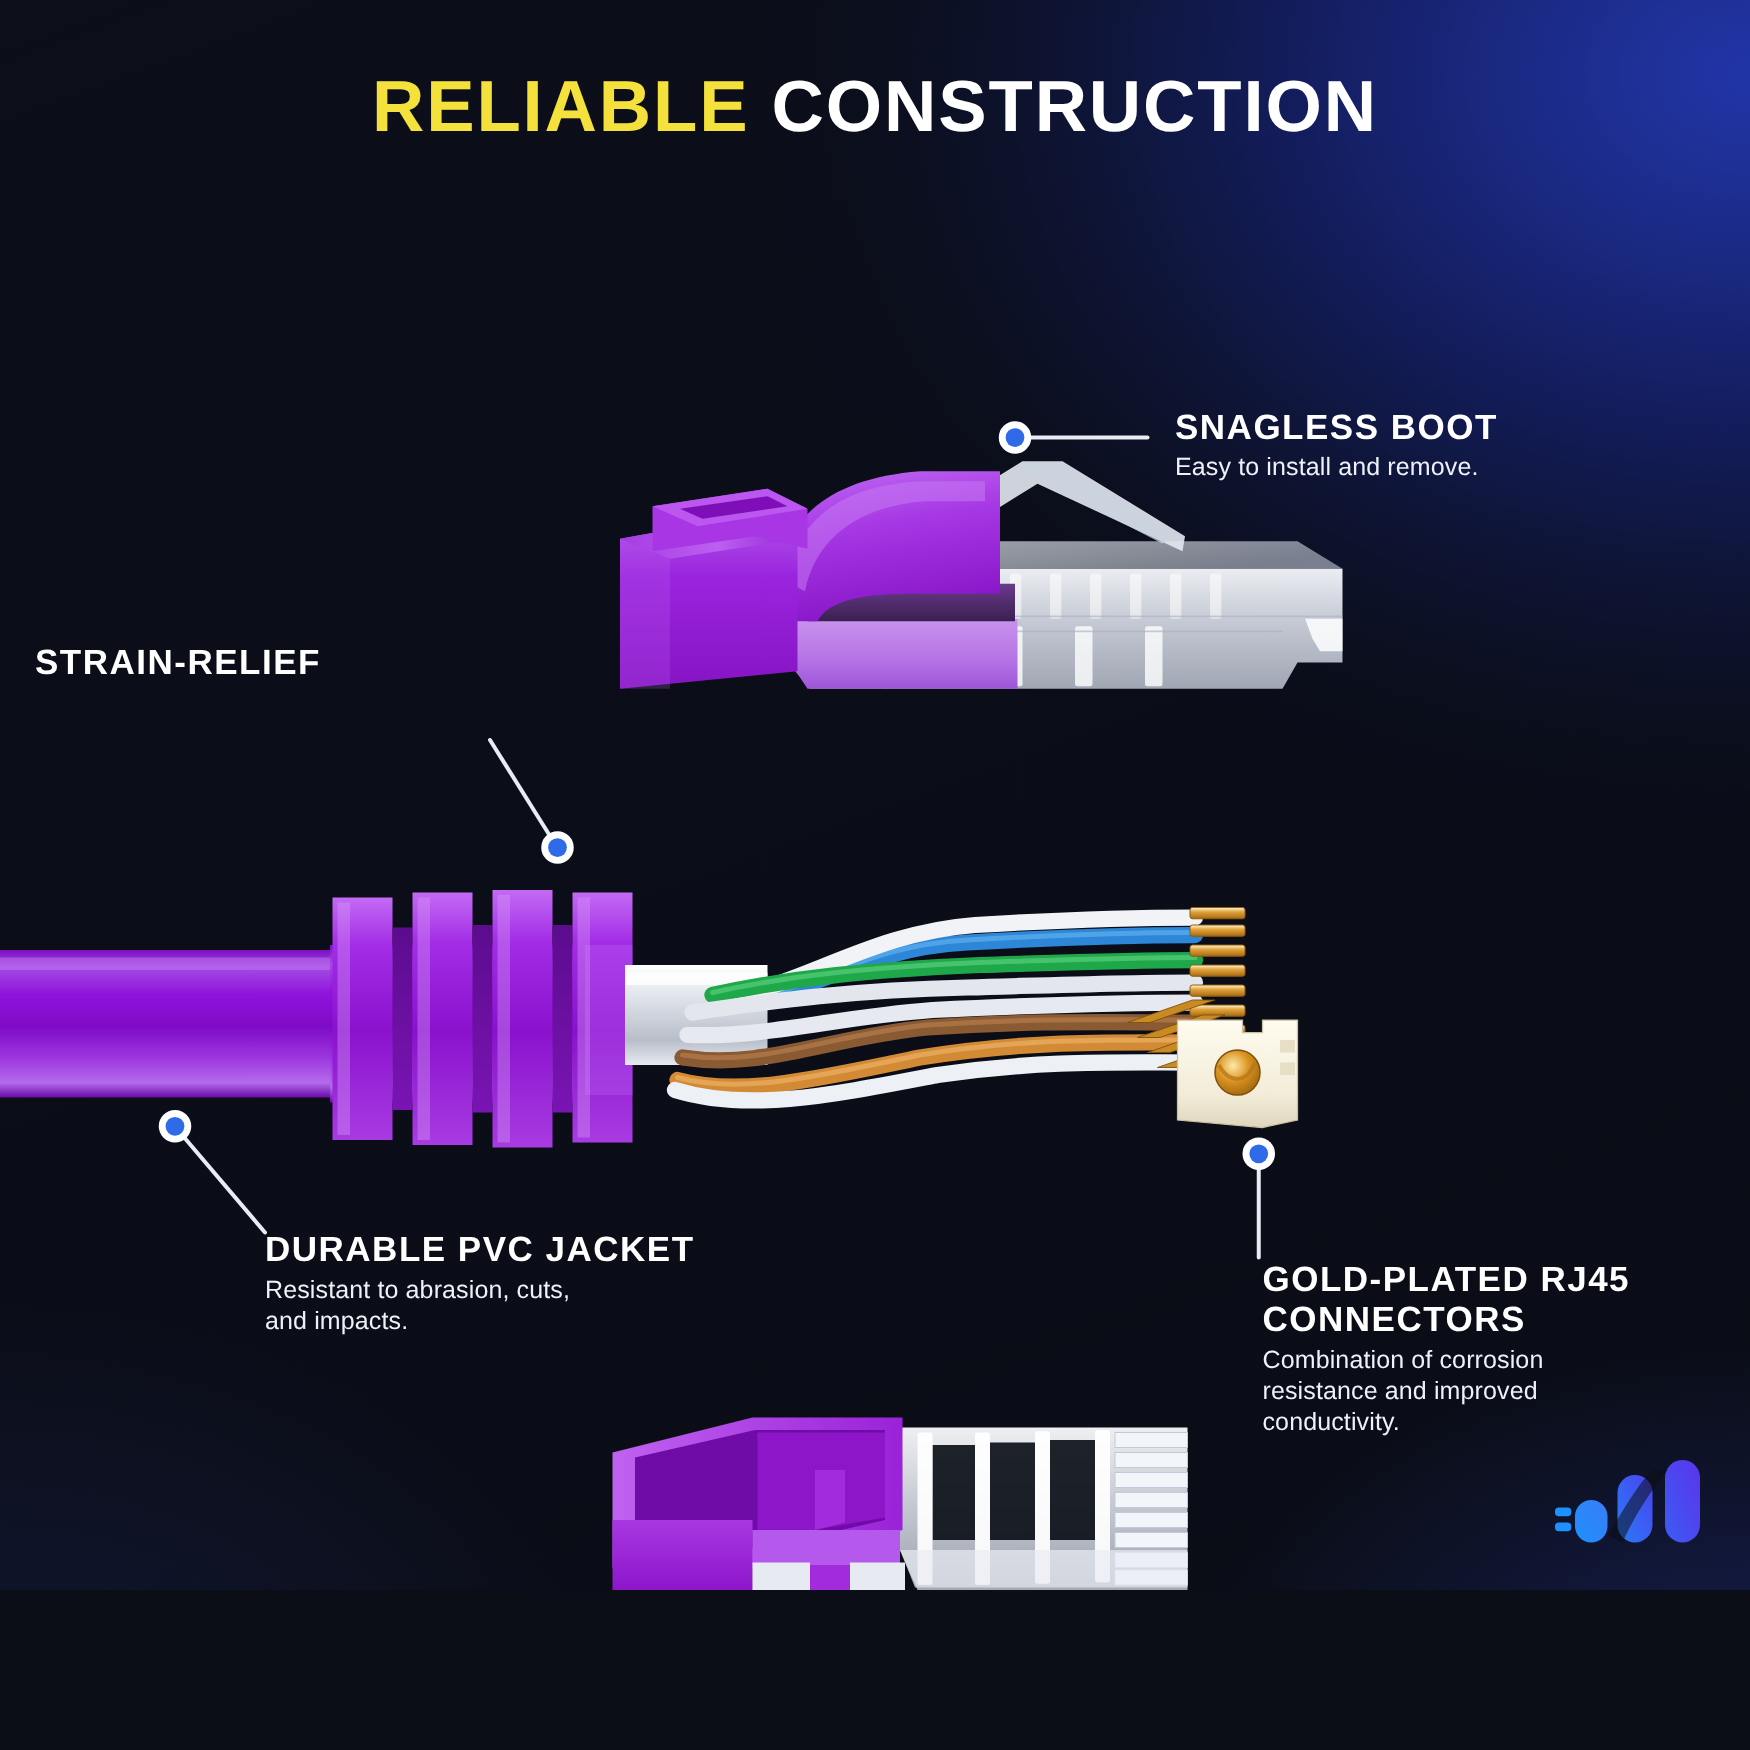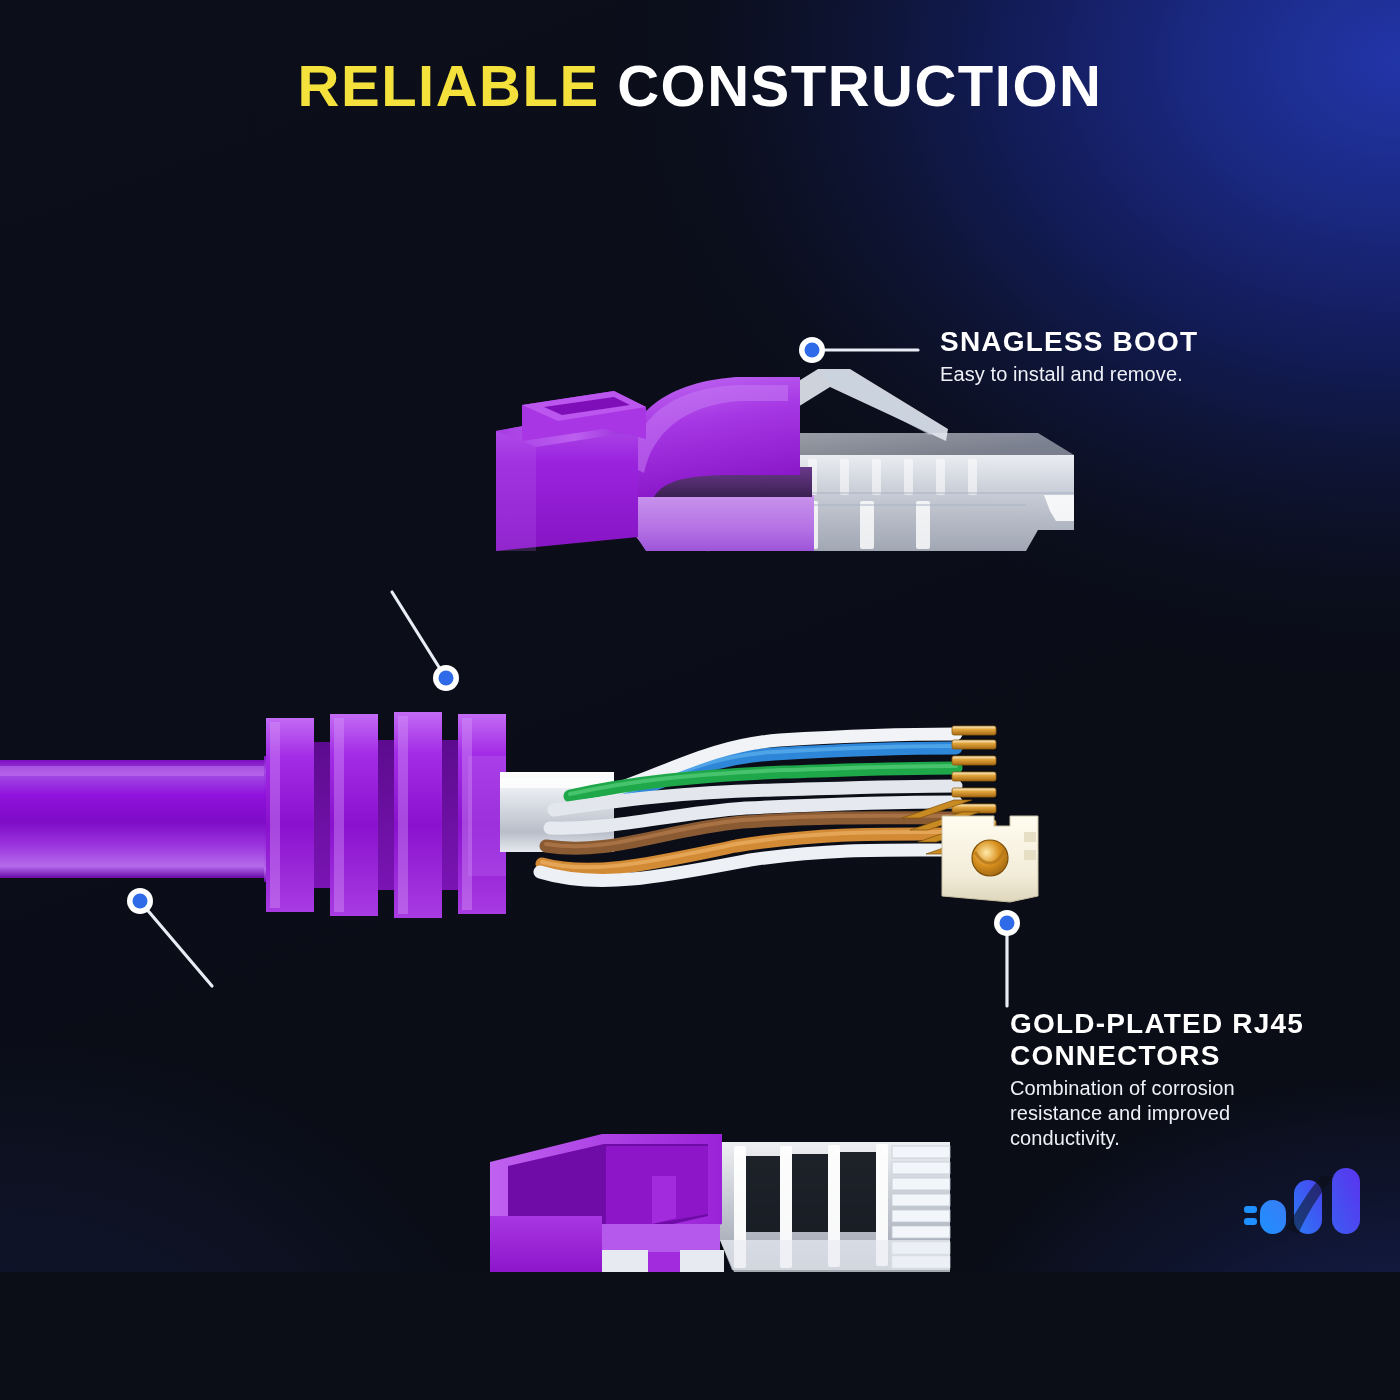--- a/index.html
+++ b/index.html
@@ -373,22 +373,27 @@
       <circle cx="1007" cy="923" r="7.5" fill="#2F6BE8"></circle>
     </g>
   </svg>
 
   <div class="callout" id="callout-snagless">
     <div class="ct">SNAGLESS BOOT</div>
     <div class="cb">Easy to install and remove.</div>
   </div>
 
   <div class="callout" id="callout-strain">
+    <div class="ct">STRAIN-RELIEF</div>
   </div>
 
+  <div class="callout" id="callout-jacket">
+    <div class="ct">DURABLE PVC JACKET</div>
+    <div class="cb">Resistant to abrasion, cuts,<br>and impacts.</div>
+  </div>
 
   <div class="callout" id="callout-gold">
     <div class="ct">GOLD-PLATED RJ45<br>CONNECTORS</div>
     <div class="cb">Combination of corrosion<br>resistance and improved<br>conductivity.</div>
   </div>
 
   <svg id="brand-logo" viewBox="0 0 136 86">
     <defs>
       <linearGradient id="lgA" x1="0" y1="1" x2="1" y2="0">
         <stop offset="0%" stop-color="#1E90FF"></stop>

